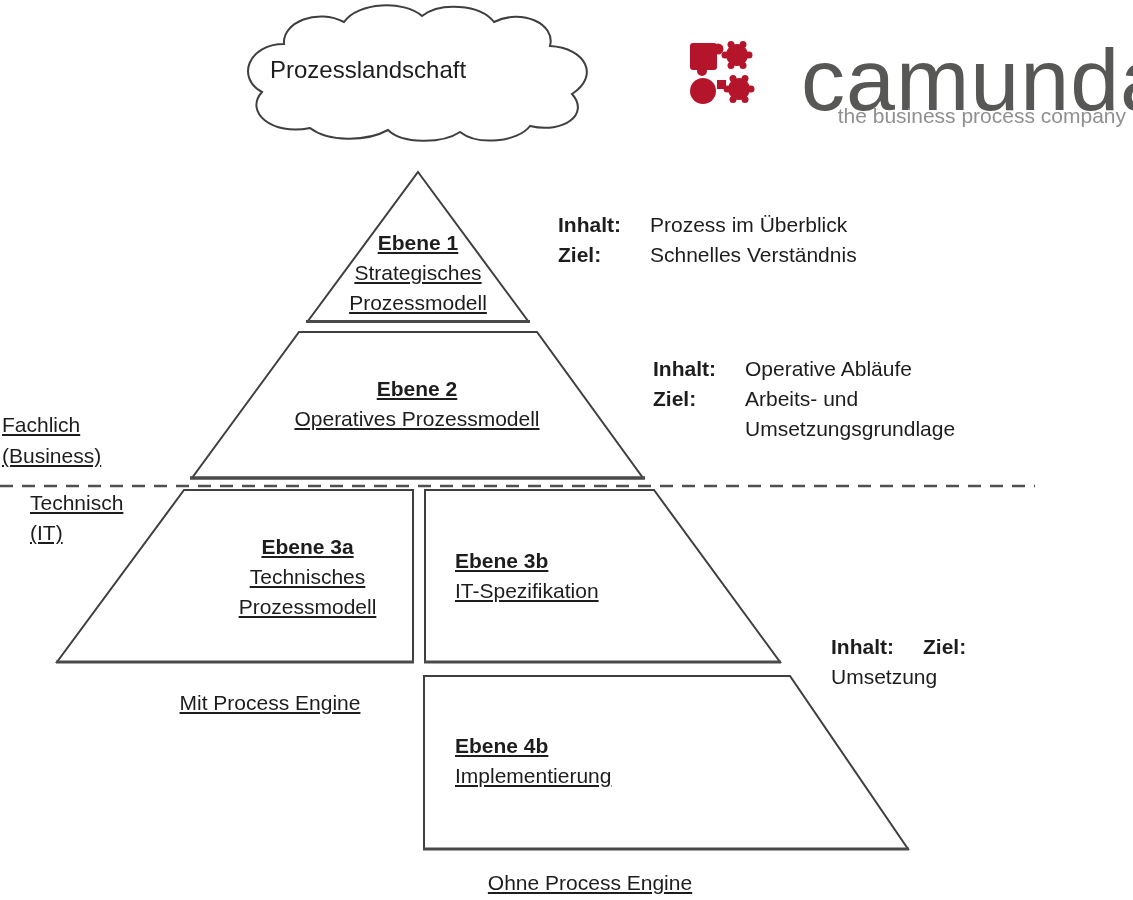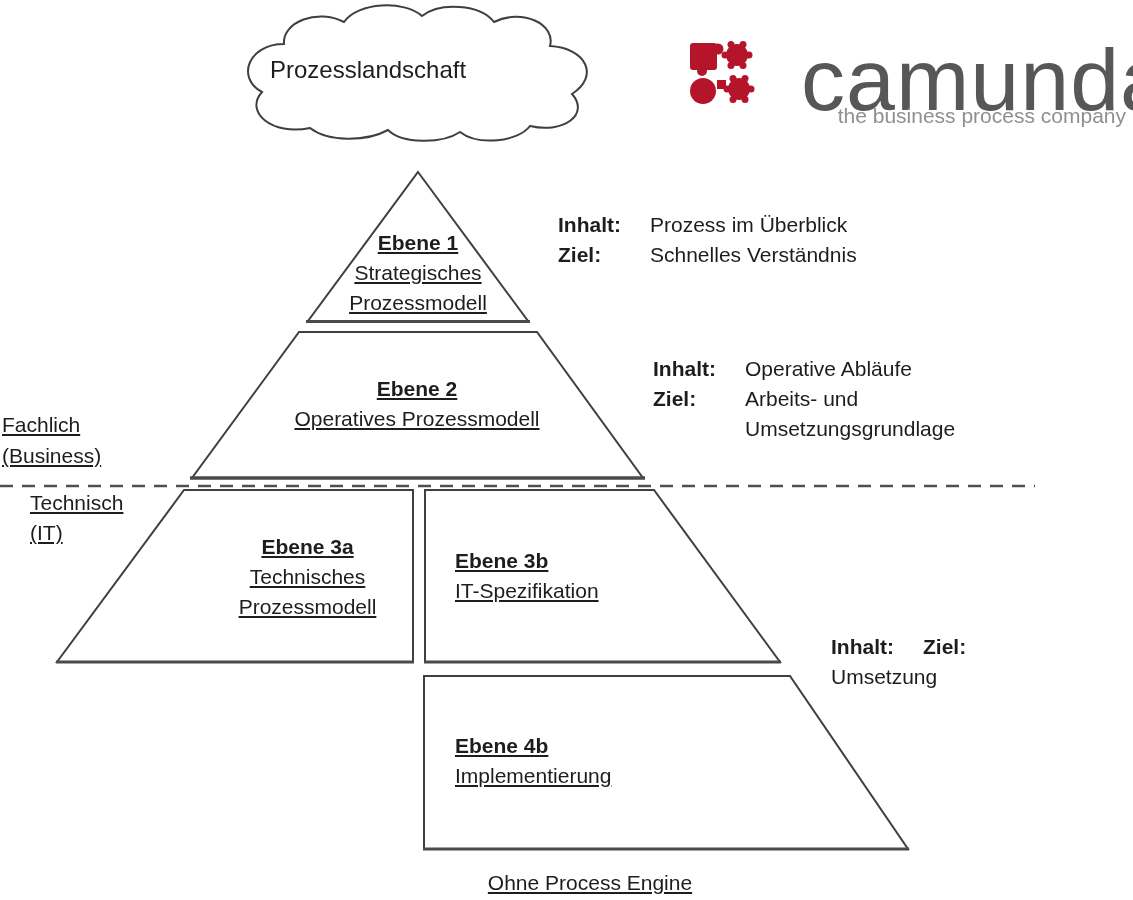--- a/index.html
+++ b/index.html
@@ -115,20 +115,21 @@
   <div class="txt" style="left:455px;top:546px;">
     <div class="b">Ebene 3b</div>
     <div>IT-Spezifikation</div>
   </div>
 
   <div class="txt" style="left:455px;top:731px;">
     <div class="b">Ebene 4b</div>
     <div>Implementierung</div>
   </div>
 
+  <div class="txt center" style="left:120px;top:688px;width:300px;">Mit Process Engine</div>
   <div class="txt" style="left:2px;top:409px;line-height:31px;">
     <div>Fachlich</div>
     <div>(Business)</div>
   </div>
 
   <div class="txt center" style="left:430px;top:868px;width:320px;">Ohne Process Engine</div>
   <div class="txt" style="left:2px;top:488px;margin-left:28px;">
     <div>Technisch</div>
     <div>(IT)</div>
   </div>

